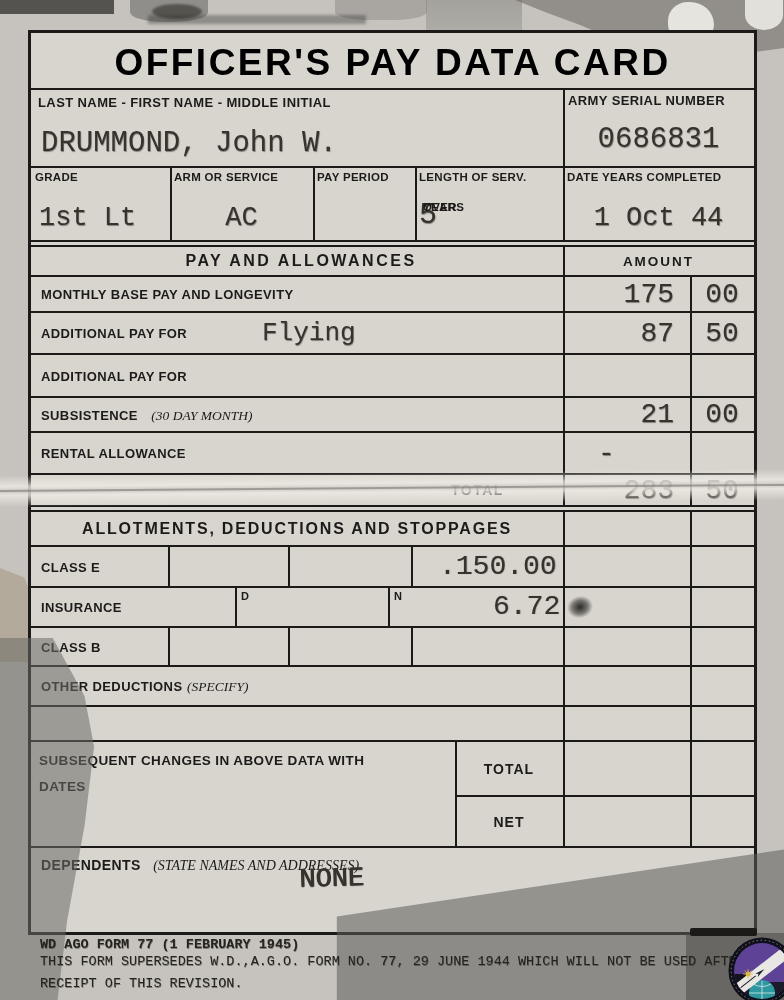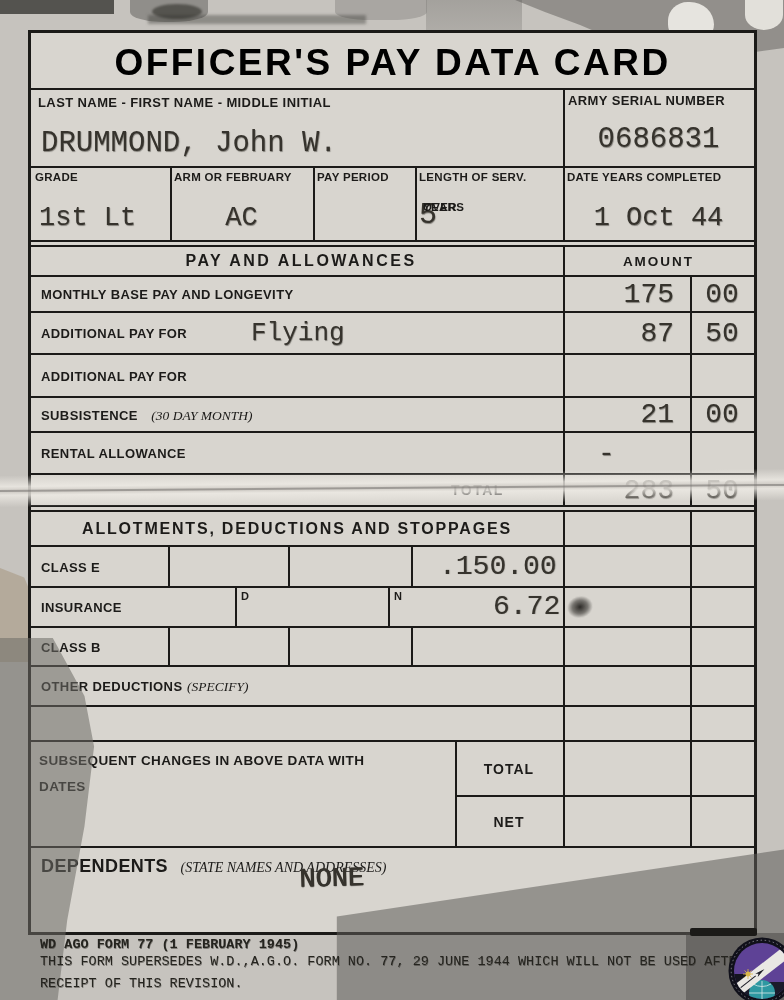--- a/index.html
+++ b/index.html
@@ -69,21 +69,21 @@
   .payhdr-text { font-size:16px; font-weight:bold; letter-spacing:2.5px; color:#1c1b19; }
   .amount-hdr { position:absolute; left:532px; width:191px; top:0; bottom:0; display:flex; align-items:center; justify-content:center;
                 font-size:13.5px; font-weight:bold; letter-spacing:2px; color:#1c1b19; }
 
   .payrow { display:block; }
   .payrow .plabel { position:absolute; left:10px; top:50%; transform:translateY(-50%); white-space:nowrap; }
   .dollars { position:absolute; left:532px; width:127px; top:0; bottom:0; text-align:right; padding-right:16px;
              font-size:28px; display:flex; align-items:center; justify-content:flex-end; }
   .cents   { position:absolute; left:659px; width:64px; top:0; bottom:0; text-align:center;
              font-size:28px; display:flex; align-items:center; justify-content:center; }
-  .ptyped  { position:absolute; font-size:26px; top:50%; transform:translateY(-50%); }
+  .ptyped  { position:absolute; font-size:26px; top:50%; transform:translateY(-50%);margin-left:11px; }
 
   .r-allothdr { top:477px; height:37px; border-top:2px solid #1b1a18; }
   .allothdr-text { position:absolute; left:0; width:532px; top:0; bottom:0; display:flex; align-items:center; justify-content:center;
                    font-size:16px; font-weight:bold; letter-spacing:1.8px; color:#1c1b19; }
 
   .sublbl { position:absolute; font-weight:bold; font-size:11px; color:#1c1b19; }
   .aval { position:absolute; font-size:28px; top:50%; transform:translateY(-52%); }
   .smudge { position:absolute; left:536px; top:8px; width:26px; height:22px; border-radius:50%;
             background:radial-gradient(closest-side, rgba(25,23,20,.9), rgba(25,23,20,.5) 60%, rgba(25,23,20,0));
             transform:rotate(-15deg); filter:blur(.5px); }
@@ -140,21 +140,21 @@
       </div>
     </div>
 
     <div class="row r-grade">
       <div class="gcell" style="left:0;width:139px">
         <span class="lbl-sm">GRADE</span>
         <span class="typed gval" style="left:8px">1st Lt</span>
       </div>
       <div class="vl" style="left:139px"></div>
       <div class="gcell" style="left:139px;width:143px">
-        <span class="lbl-sm">ARM OR FEBRUARY</span>
+        <span class="lbl-sm">ARM OR SERVICE</span>
         <span class="typed gval" style="left:0;right:0;text-align:center">AC</span>
       </div>
       <div class="vl" style="left:282px"></div>
       <div class="gcell" style="left:282px;width:102px">
         <span class="lbl-sm">PAY PERIOD</span>
         <span class="typed gval" style="left:0;right:0;text-align:center"></span>
       </div>
       <div class="vl" style="left:384px"></div>
       <div class="gcell" style="left:384px;width:148px">
         <span class="lbl-sm">LENGTH OF SERV.</span>
@@ -284,21 +284,21 @@
       <div class="vl" style="left:424px"></div>
       <div class="subcell" style="top:0;height:53px">TOTAL</div>
       <div class="subseq-hline"></div>
       <div class="subcell" style="top:55px;bottom:0">NET</div>
       <div class="vl" style="left:532px"></div>
       <div class="vl" style="left:659px"></div>
     </div>
 
     <div class="row r-deps">
       <span class="deps-label">
-        <span class="lbl" style="font-size:18px">DEPENDENTS</span>
+        <span class="lbl" style="font-size:14px">DEPENDENTS</span>
         <span class="ital" style="margin-left:8px;font-size:14px">(STATE NAMES AND ADDRESSES)</span>
       </span>
       <span class="typed deps-value">NONE</span>
     </div>
 
   </div>
 
   <div class="patch p-tanleft"></div>
   <div class="patch p-greyleft"></div>
   <div class="patch p-greybottom"></div>

